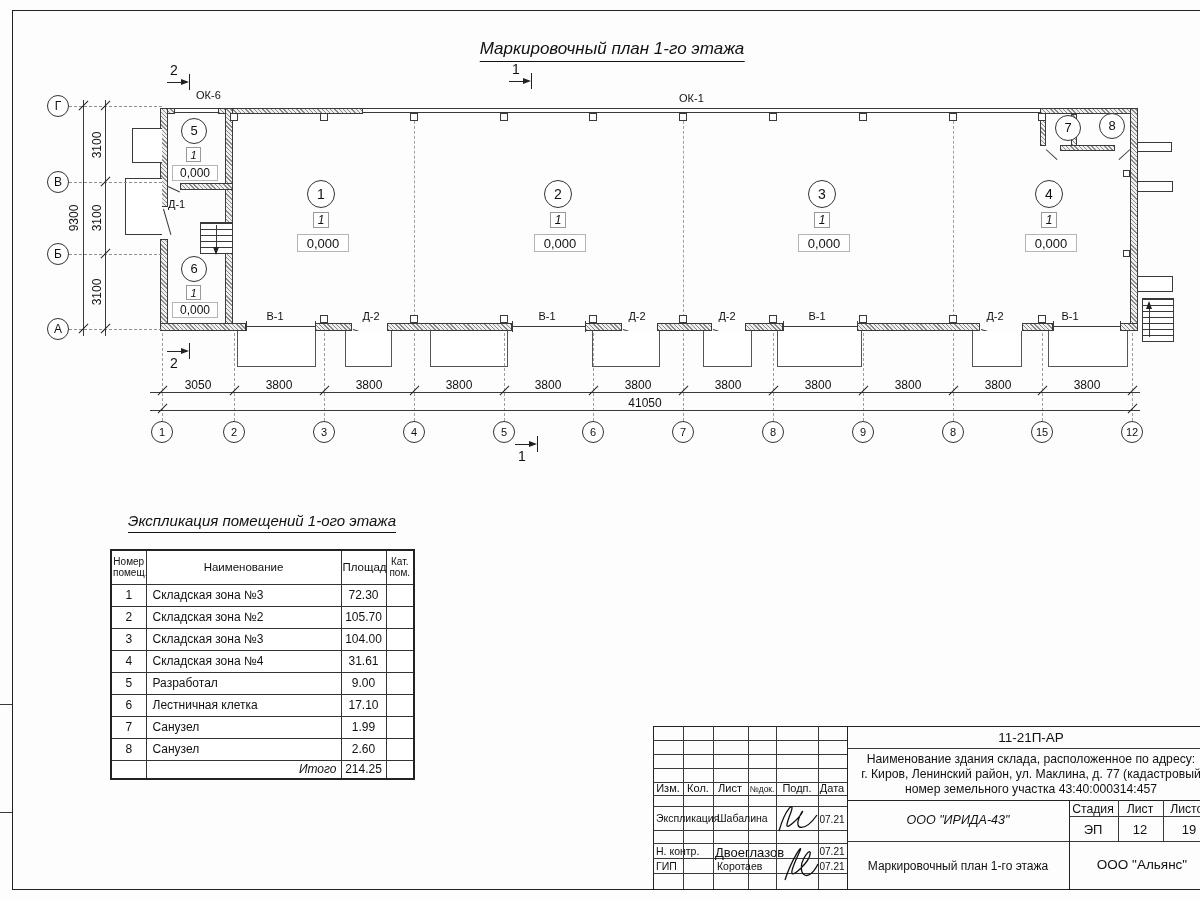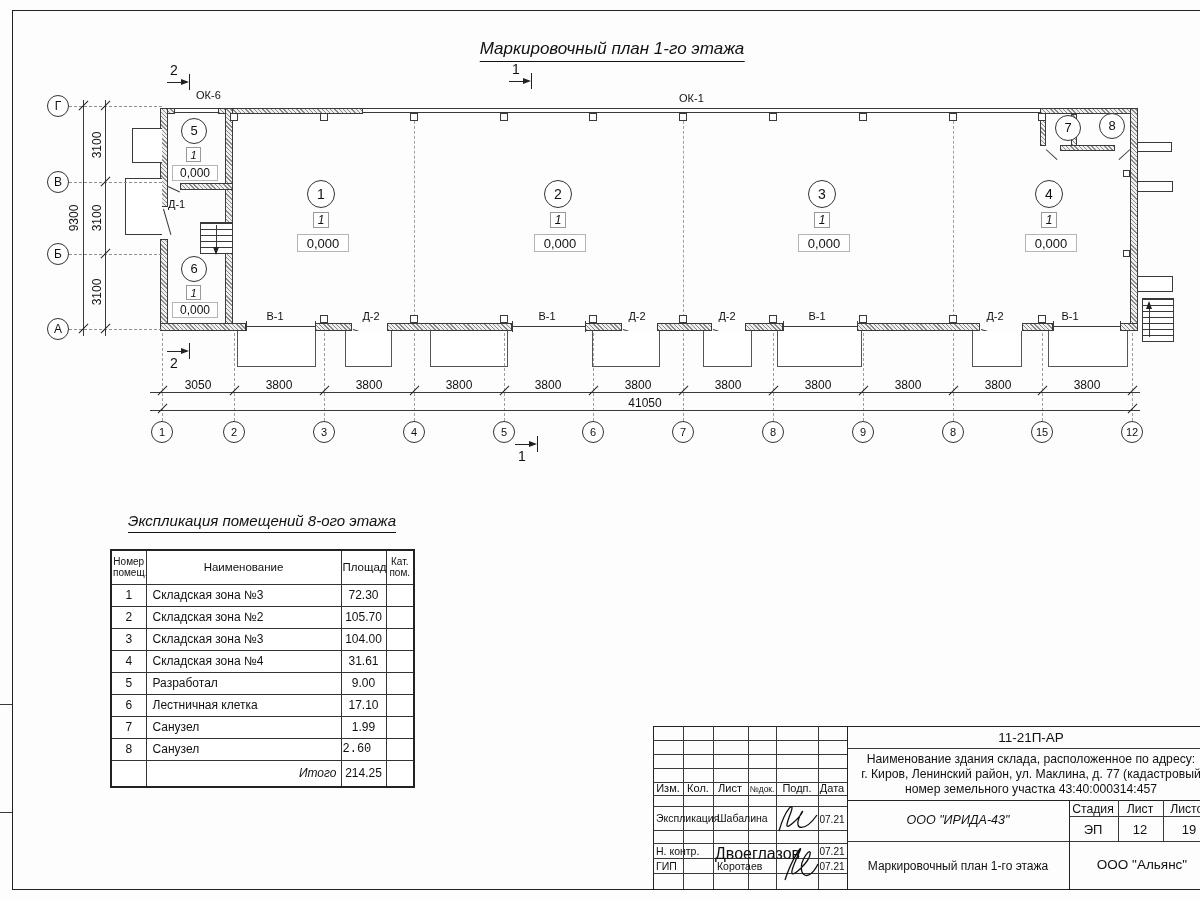--- a/index.html
+++ b/index.html
@@ -272,21 +272,21 @@
 <div class="tk" style="left:77px;top:328px;"></div>
 <div class="t tv" style="left:97px;top:145px;">3100</div>
 <div class="t tv" style="left:97px;top:218px;">3100</div>
 <div class="t tv" style="left:97px;top:292px;">3100</div>
 <div class="t tv" style="left:74px;top:218px;">9300</div>
 <div class="bub" style="left:47px;top:95px;width:22px;height:22px;line-height:20px;font-size:12px;">Г</div>
 <div class="bub" style="left:47px;top:171px;width:22px;height:22px;line-height:20px;font-size:12px;">В</div>
 <div class="bub" style="left:47px;top:243px;width:22px;height:22px;line-height:20px;font-size:12px;">Б</div>
 <div class="bub" style="left:47px;top:318px;width:22px;height:22px;line-height:20px;font-size:12px;">А</div>
 
-<div class="t tc" style="left:262px;top:513px;font-size:15px;"><span class="ut">Экспликация помещений 8-ого этажа</span></div>
+<div class="t tc" style="left:262px;top:513px;font-size:15px;"><span class="ut">Экспликация помещений 1-ого этажа</span></div>
 <table class="ex" style="left:110px;top:549px;width:303px;">
   <colgroup>
       <col style="width:35px">
       <col style="width:195px">
       <col style="width:45px">
       <col style="width:28px">
     </colgroup>
   <tbody>
       <tr style="height:34px;">
     <th style="font-size:10px;">Номер помещ.</th>
@@ -332,24 +332,24 @@
       </tr>
   <tr style="height:22px;font-size:12px;">
         <td style="text-align:center;">7</td>
         <td style="padding-left:6px;">Санузел</td>
         <td style="text-align:center;">1.99</td>
         <td></td>
       </tr>
   <tr style="height:22px;font-size:12px;">
         <td style="text-align:center;">8</td>
         <td style="padding-left:6px;">Санузел</td>
-        <td style="font-family:Liberation Mono, monospace;">2.60</td>
-        <td></td>
-      </tr>
-  <tr style="height:27px;font-size:12px;">
+        <td style="text-align:center;">2.60</td>
+        <td></td>
+      </tr>
+  <tr style="height:19px;font-size:12px;">
         <td></td>
         <td style="text-align:right;padding-right:4px;font-style:italic;">Итого</td>
         <td style="text-align:center;">214.25</td>
         <td></td>
       </tr>
 </tbody>
   </table>
 
 <div class="vl vl2" style="left:653px;top:726px;height:163px;"></div>
 <div class="hl hl2" style="left:653px;top:726px;width:547px;"></div>
@@ -381,21 +381,21 @@
 <div class="t tc" style="left:698px;top:783px;font-size:11px;">Кол.</div>
 <div class="t tc" style="left:730px;top:783px;font-size:11px;">Лист</div>
 <div class="t tc" style="left:762px;top:785px;font-size:8.5px;">№док.</div>
 <div class="t tc" style="left:797px;top:783px;font-size:11px;">Подп.</div>
 <div class="t tc" style="left:832px;top:783px;font-size:11px;">Дата</div>
 
 <div class="t" style="left:656px;top:813px;font-size:10.5px;">Экспликация</div>
 <div class="t" style="left:717px;top:813px;font-size:10.5px;">Шабалина</div>
 <div class="t tc" style="left:832px;top:815px;font-size:10px;">07.21</div>
 <div class="t" style="left:656px;top:846px;font-size:10.5px;">Н. контр.</div>
-<div class="t" style="left:715px;top:846px;font-size:16px;">Двоеглазов</div>
+<div class="t" style="left:715px;top:846px;font-size:13px;">Двоеглазов</div>
 <div class="t tc" style="left:832px;top:847px;font-size:10px;">07.21</div>
 <div class="t" style="left:656px;top:861px;font-size:10.5px;">ГИП</div>
 <div class="t" style="left:717px;top:861px;font-size:10.5px;">Коротаев</div>
 <div class="t tc" style="left:832px;top:862px;font-size:10px;">07.21</div>
 
 <svg class="sig" style="left:775px;top:799px;" width="46" height="36" viewBox="0 0 46 36">
   <path d="M4,32 C11,8 20,2 16,13 C12,24 8,33 19,23 C30,13 29,7 24,19 C19,31 30,33 42,16" fill="none" stroke="#111" stroke-width="1.3"></path>
 </svg>
 <svg class="sig" style="left:779px;top:836px;" width="42" height="48" viewBox="0 0 42 48">
   <path d="M6,44 C13,22 26,4 20,17 C14,30 7,46 21,33 C35,20 33,8 25,22 C17,36 28,50 39,28" fill="none" stroke="#111" stroke-width="1.3"></path>

